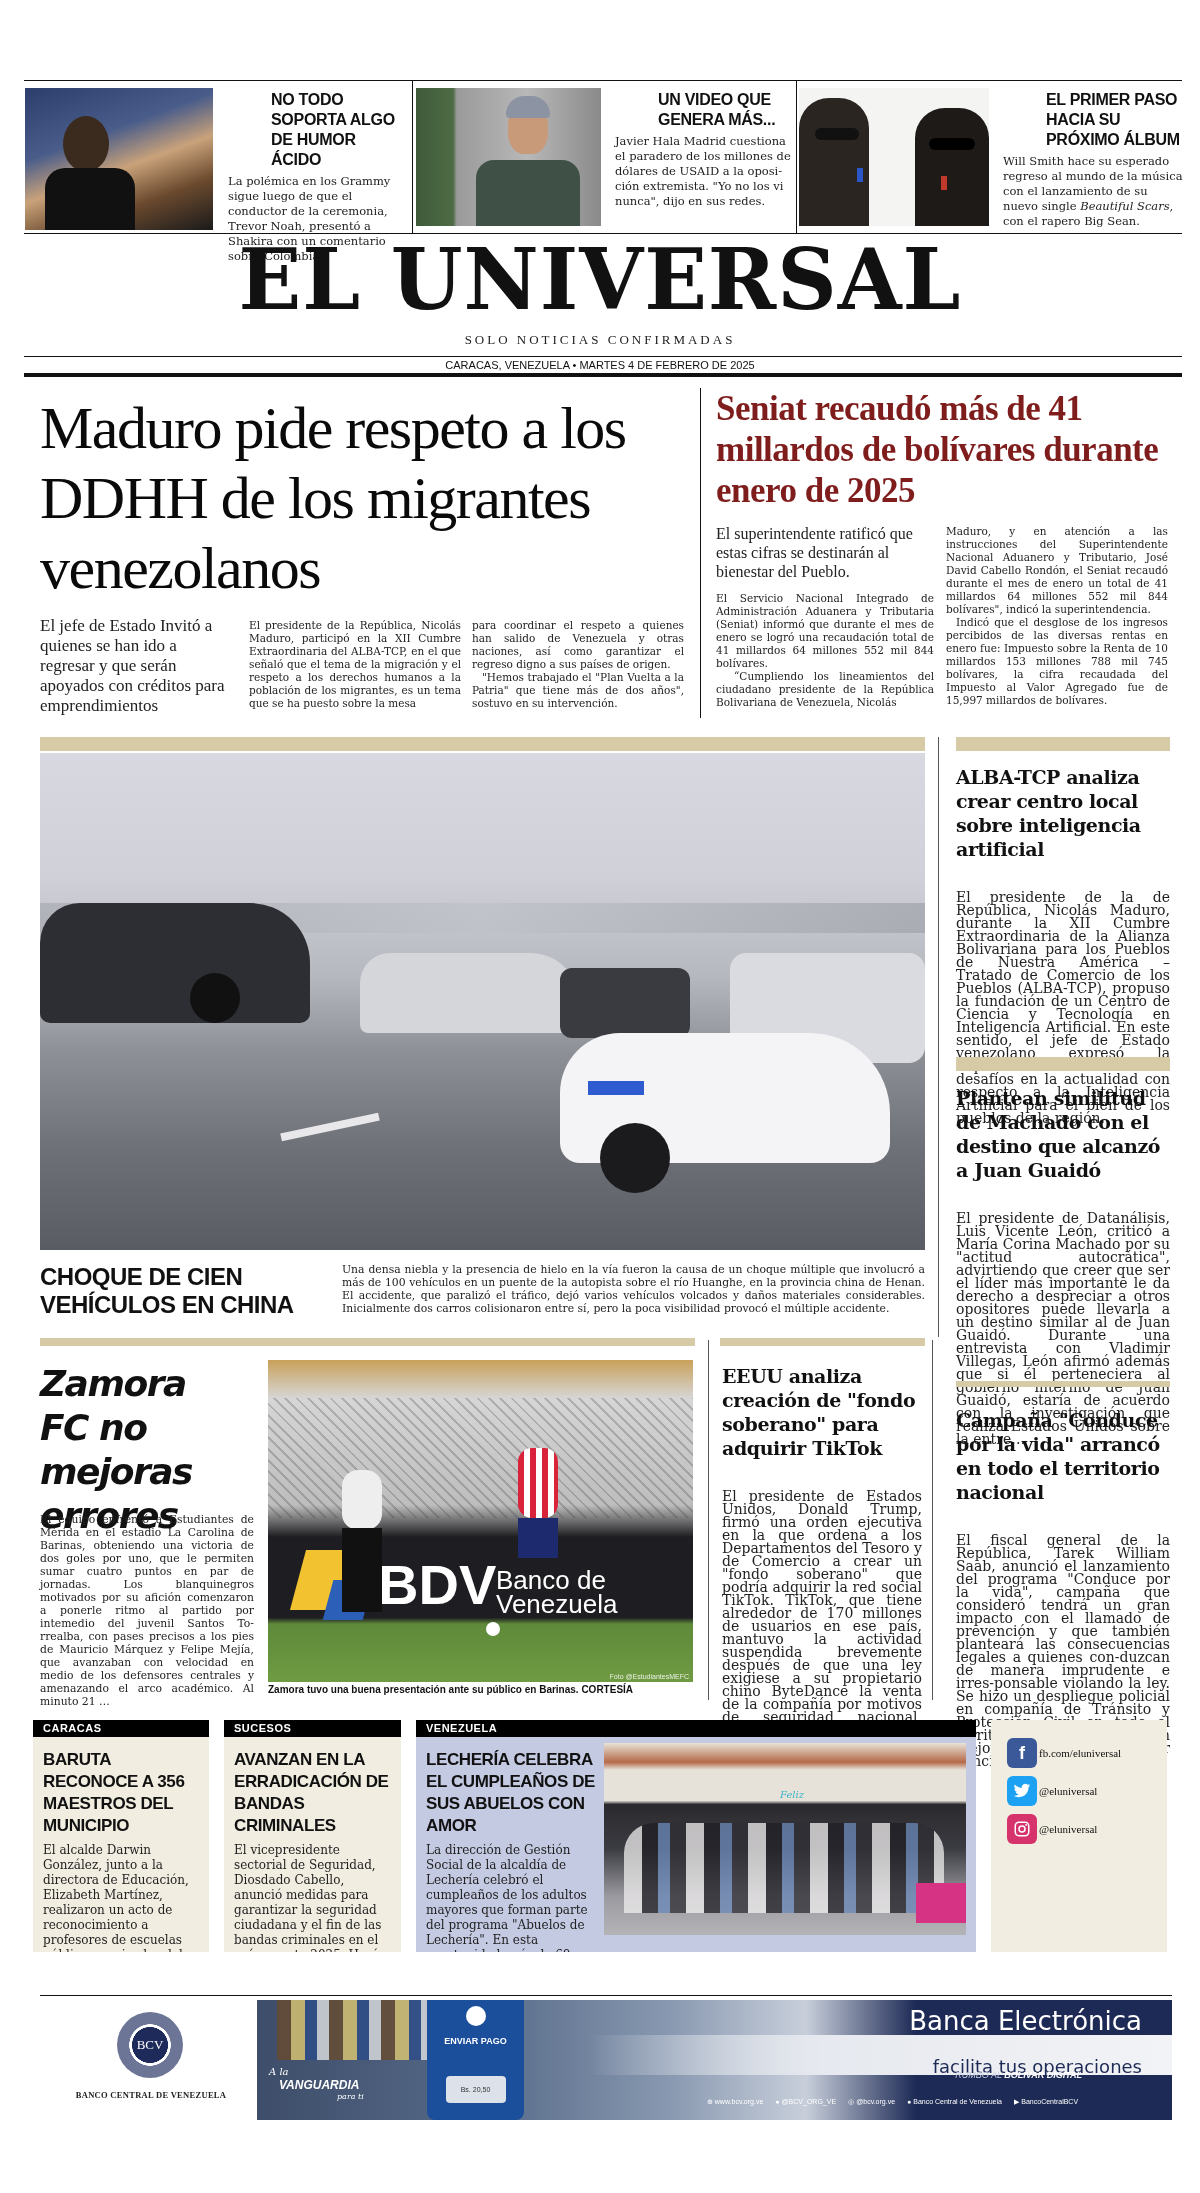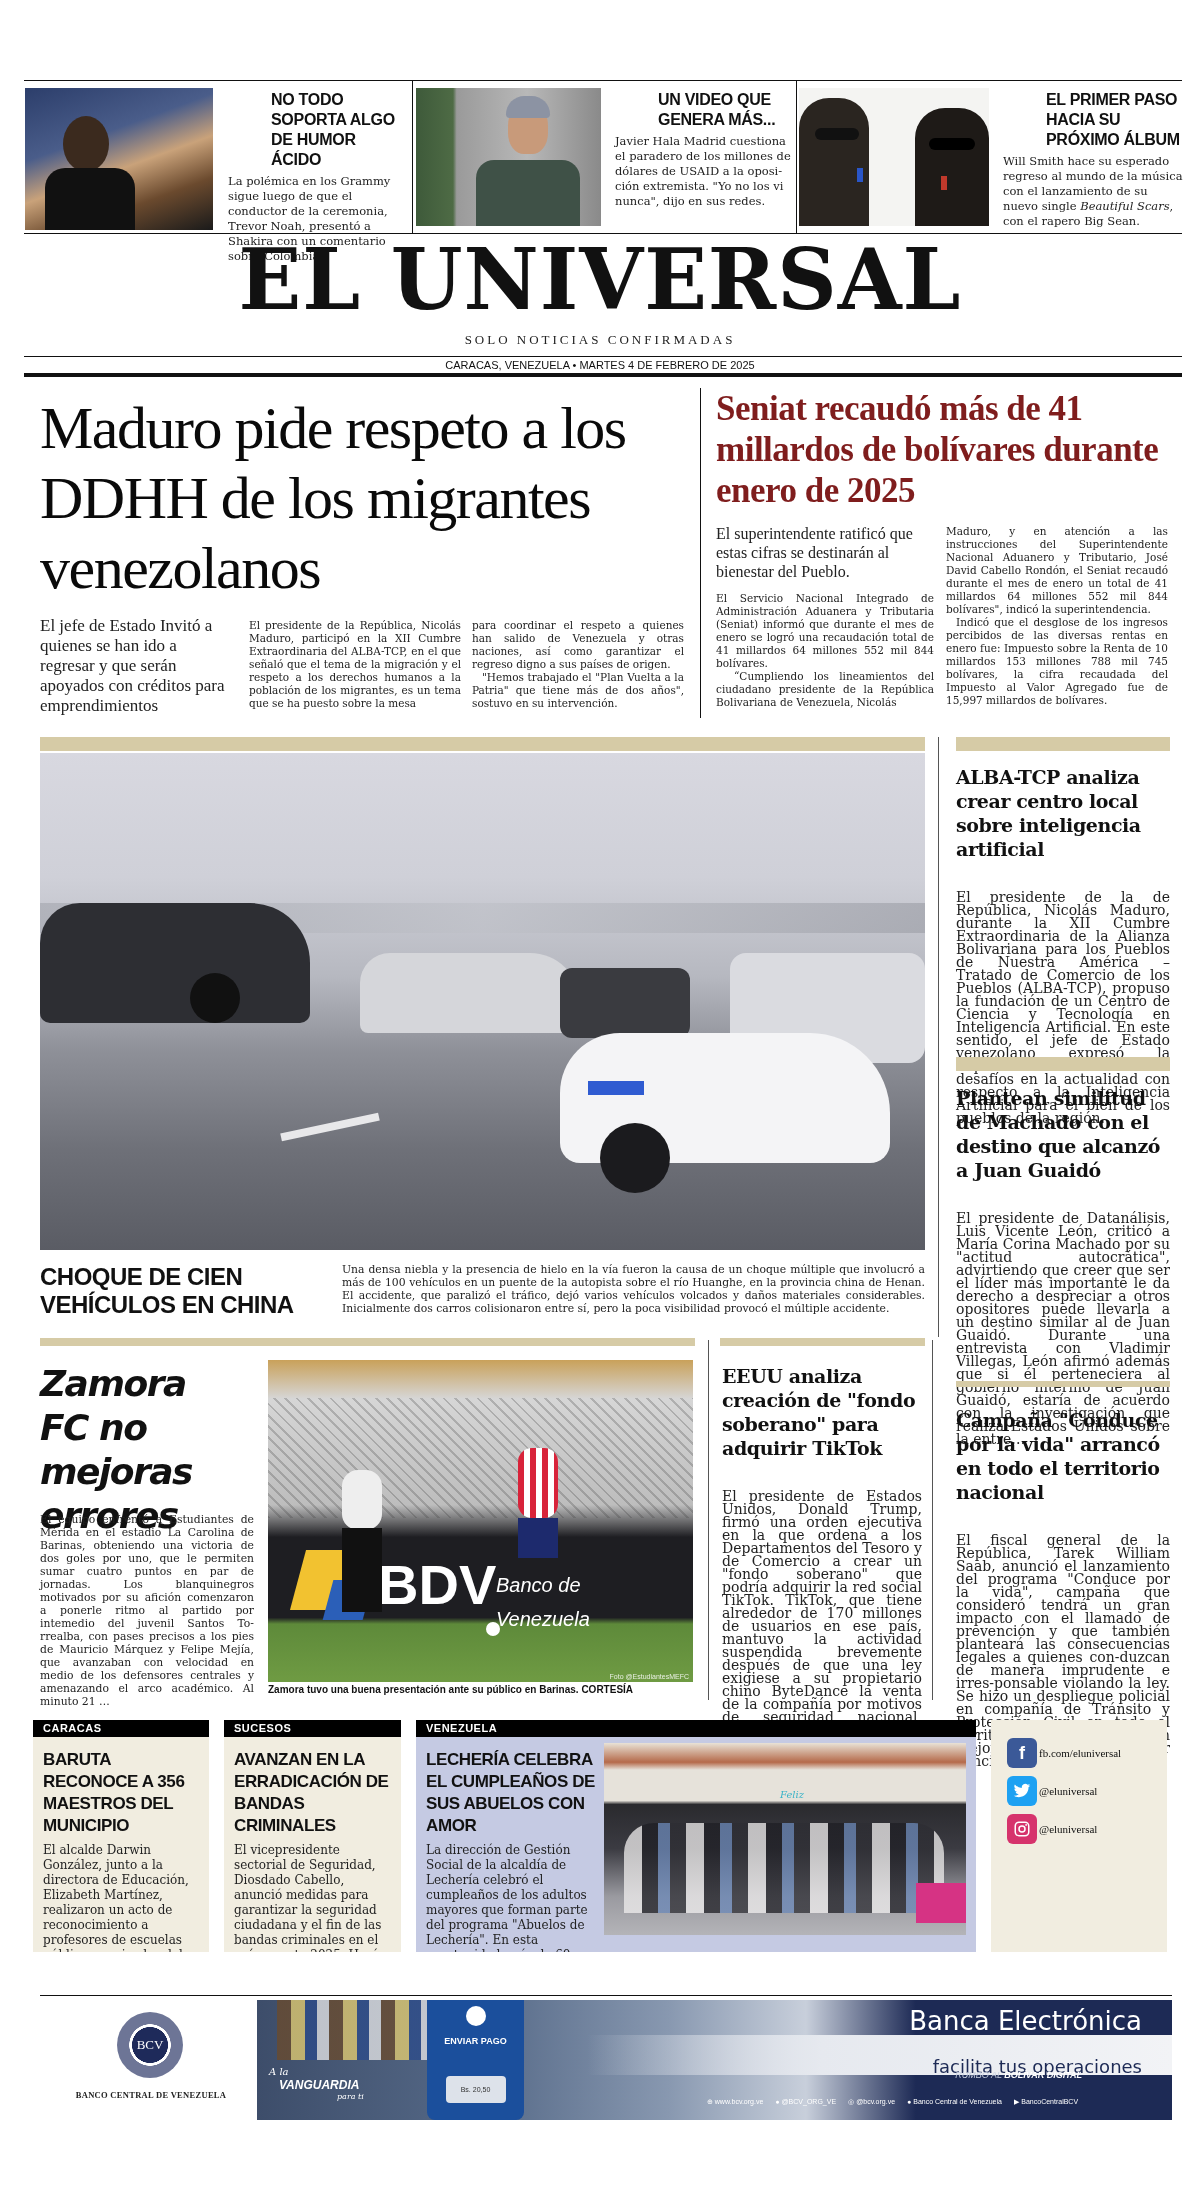--- a/index.html
+++ b/index.html
@@ -128,21 +128,21 @@
 <div class="vline" style="left:932px;top:1340px;width:1px;height:360px;background:#555;"></div>
 
 <div class="abs" style="left:40px;top:1362px;width:200px;font-family:'DejaVu Sans',sans-serif;font-weight:bold;font-style:italic;font-size:36px;line-height:44px;letter-spacing:-1.5px;">Zamora FC no mejoras errores</div>
 <div class="abs body-text" style="left:40px;top:1513px;width:214px;font-size:10.8px;">El equipo enfrentó a Estudiantes de Mérida en el estadio La Carolina de Barinas, obteniendo una victoria de dos goles por uno, que le permiten sumar cuatro puntos en par de jornadas. Los blanquinegros motivados por su afición comenzaron a ponerle ritmo al partido por intemedio del juvenil Santos To-rrealba, con pases precisos a los pies de Mauricio Márquez y Felipe Mejía, que avanzaban con velocidad en medio de los defensores centrales y amenazando el arco académico. Al minuto 21 …</div>
 
 <div class="img" style="left:268px;top:1360px;width:425px;height:322px;background:linear-gradient(180deg,#c9a15a 0%,#d6d6d6 12%,#bdbdbd 45%,#1e1e22 55%,#1e1e22 80%,#5e8a3a 82%,#6f9b43 100%);">
   <div style="position:absolute;left:0;top:38px;width:425px;height:120px;background:repeating-linear-gradient(45deg,rgba(60,60,60,0.25) 0 2px,transparent 2px 8px);"></div>
   <div style="position:absolute;left:30px;top:190px;width:50px;height:60px;background:#f2c230;transform:skewX(-15deg);"></div>
   <div style="position:absolute;left:60px;top:220px;width:40px;height:40px;background:#2b5fb8;transform:skewX(-15deg);"></div>
   <div style="position:absolute;left:110px;top:190px;width:110px;height:70px;color:#fff;font-family:'Liberation Sans',sans-serif;font-weight:bold;font-size:56px;line-height:70px;">BDV</div>
-  <div style="position:absolute;left:228px;top:208px;width:140px;color:#fff;font-family:'Liberation Sans',sans-serif;font-size:20px;line-height:34px;font-style:italic;">Banco de<br>Venezuela</div>
+  <div style="position:absolute;left:228px;top:208px;width:140px;color:#fff;font-family:'Liberation Sans',sans-serif;font-size:26px;line-height:24px;">Banco de<br>Venezuela</div>
   <div style="position:absolute;left:74px;top:110px;width:40px;height:60px;border-radius:16px;background:#eee;"></div>
   <div style="position:absolute;left:74px;top:168px;width:40px;height:84px;background:#111;"></div>
   <div style="position:absolute;left:250px;top:88px;width:40px;height:70px;border-radius:14px;background:repeating-linear-gradient(90deg,#d8233a 0 6px,#fff 6px 12px);"></div>
   <div style="position:absolute;left:250px;top:158px;width:40px;height:40px;background:#1d2a6d;"></div>
   <div style="position:absolute;left:218px;top:262px;width:14px;height:14px;border-radius:50%;background:#fff;"></div>
   <div style="position:absolute;right:4px;bottom:2px;color:#fff;font-family:'Liberation Sans',sans-serif;font-size:7px;opacity:0.85;">Foto @EstudiantesMEFC</div>
 </div>
 <div class="abs" style="left:268px;top:1684px;width:440px;font-family:'Liberation Sans',sans-serif;font-weight:bold;font-size:10px;color:#111;">Zamora tuvo una buena presentación ante su público en Barinas. CORTESÍA</div>
 
 <div class="abs" style="left:722px;top:1364px;width:200px;">

